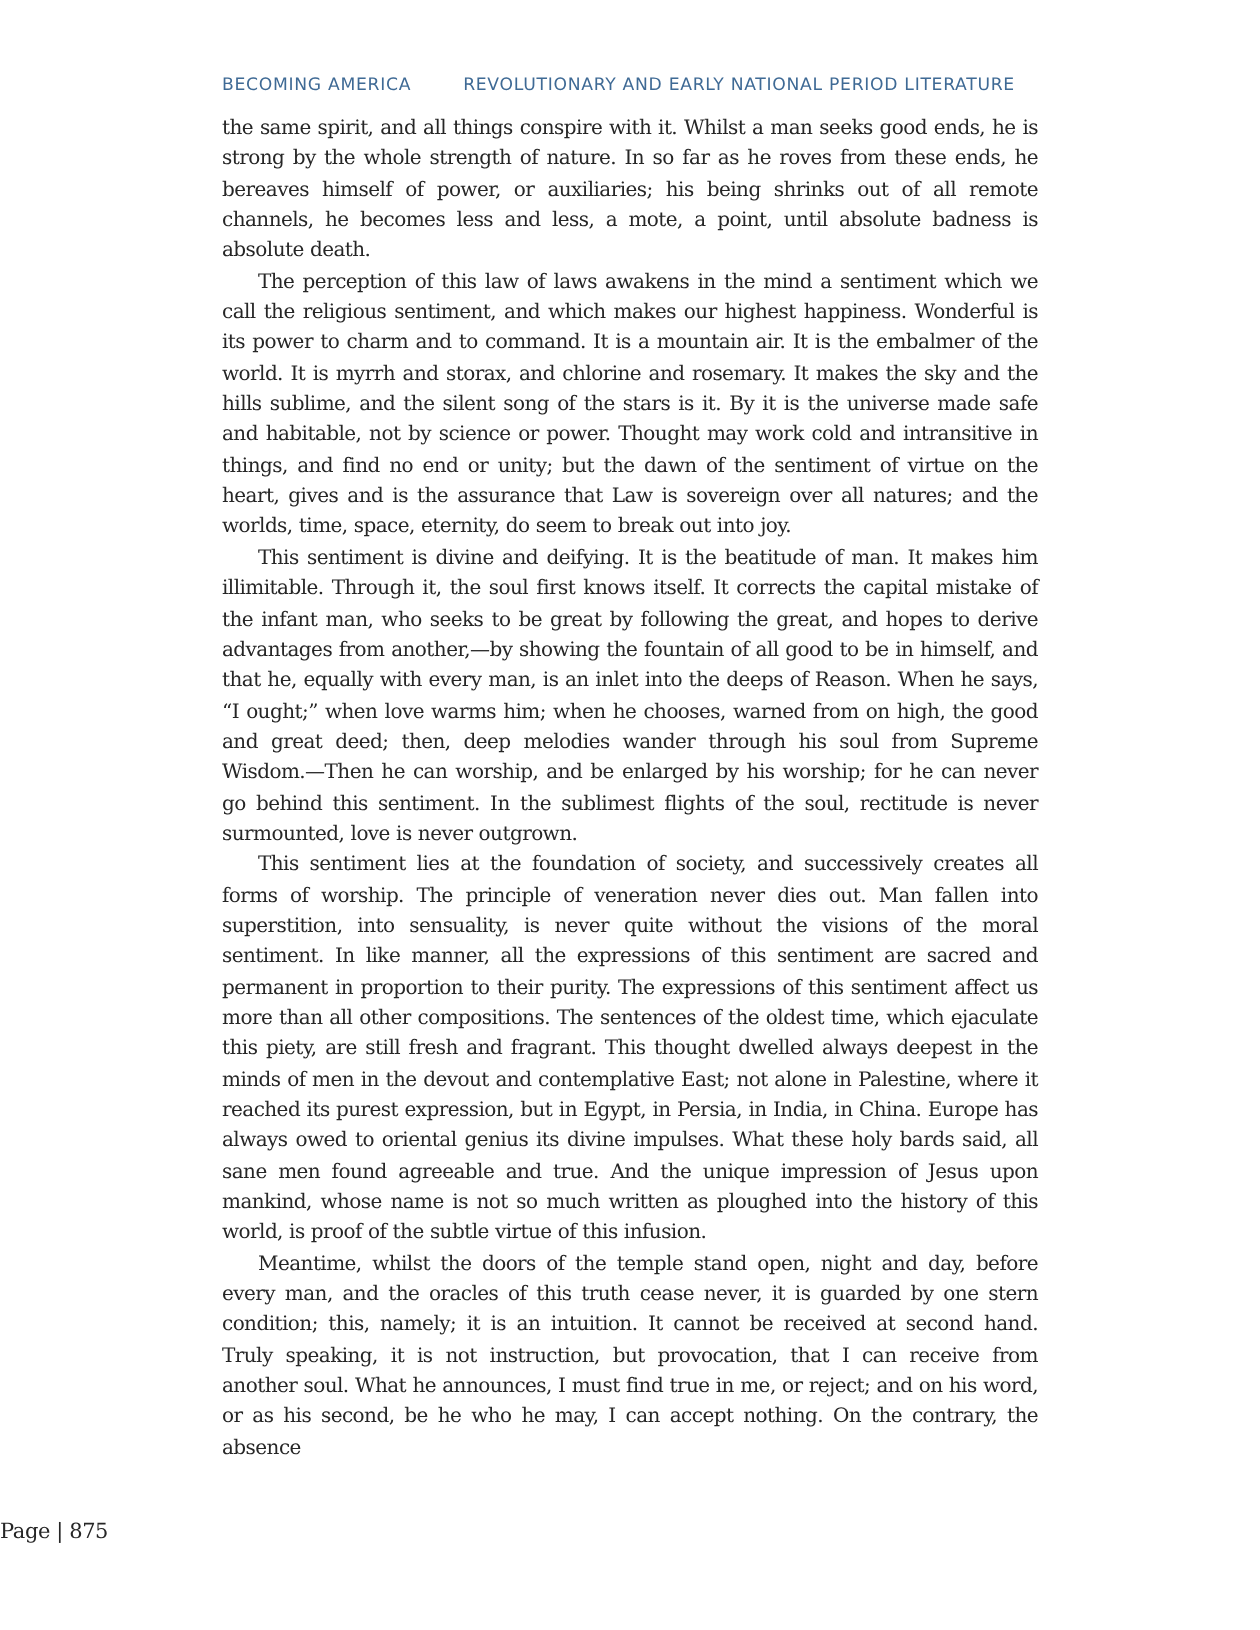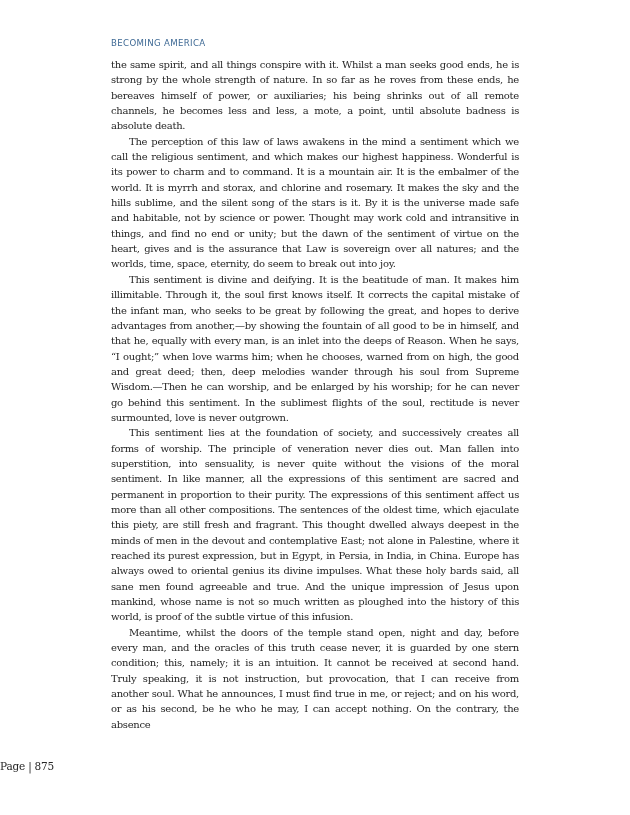--- a/index.html
+++ b/index.html
@@ -22,20 +22,21 @@
       position: absolute; top: 760px; left: 0; width: 630px; text-align: left;
       font-family: "DejaVu Serif", serif; font-size: 10.5px; color: #262626;
       letter-spacing: -0.2px;
     }
   </style>
 </head>
 <body>
 
 <div class="header">
   <span>BECOMING AMERICA</span>
+  <span>REVOLUTIONARY AND EARLY NATIONAL PERIOD LITERATURE</span>
 </div>
 
 <div class="body-text">
   <p class="continued">the same spirit, and all things conspire with it. Whilst a man seeks good ends, he is strong by the whole strength of nature. In so far as he roves from these ends, he bereaves himself of power, or auxiliaries; his being shrinks out of all remote channels, he becomes less and less, a mote, a point, until absolute badness is absolute death.</p>
   <p>The perception of this law of laws awakens in the mind a sentiment which we call the religious sentiment, and which makes our highest happiness. Wonderful is its power to charm and to command. It is a mountain air. It is the embalmer of the world. It is myrrh and storax, and chlorine and rosemary. It makes the sky and the hills sublime, and the silent song of the stars is it. By it is the universe made safe and habitable, not by science or power. Thought may work cold and intransitive in things, and find no end or unity; but the dawn of the sentiment of virtue on the heart, gives and is the assurance that Law is sovereign over all natures; and the worlds, time, space, eternity, do seem to break out into joy.</p>
   <p>This sentiment is divine and deifying. It is the beatitude of man. It makes him illimitable. Through it, the soul first knows itself. It corrects the capital mistake of the infant man, who seeks to be great by following the great, and hopes to derive advantages from another,—by showing the fountain of all good to be in himself, and that he, equally with every man, is an inlet into the deeps of Reason. When he says, “I ought;” when love warms him; when he chooses, warned from on high, the good and great deed; then, deep melodies wander through his soul from Supreme Wisdom.—Then he can worship, and be enlarged by his worship; for he can never go behind this sentiment. In the sublimest flights of the soul, rectitude is never surmounted, love is never outgrown.</p>
   <p>This sentiment lies at the foundation of society, and successively creates all forms of worship. The principle of veneration never dies out. Man fallen into superstition, into sensuality, is never quite without the visions of the moral sentiment. In like manner, all the expressions of this sentiment are sacred and permanent in proportion to their purity. The expressions of this sentiment affect us more than all other compositions. The sentences of the oldest time, which ejaculate this piety, are still fresh and fragrant. This thought dwelled always deepest in the minds of men in the devout and contemplative East; not alone in Palestine, where it reached its purest expression, but in Egypt, in Persia, in India, in China. Europe has always owed to oriental genius its divine impulses. What these holy bards said, all sane men found agreeable and true. And the unique impression of Jesus upon mankind, whose name is not so much written as ploughed into the history of this world, is proof of the subtle virtue of this infusion.</p>
   <p>Meantime, whilst the doors of the temple stand open, night and day, before every man, and the oracles of this truth cease never, it is guarded by one stern condition; this, namely; it is an intuition. It cannot be received at second hand. Truly speaking, it is not instruction, but provocation, that I can receive from another soul. What he announces, I must find true in me, or reject; and on his word, or as his second, be he who he may, I can accept nothing. On the contrary, the absence</p>
 </div>
 

